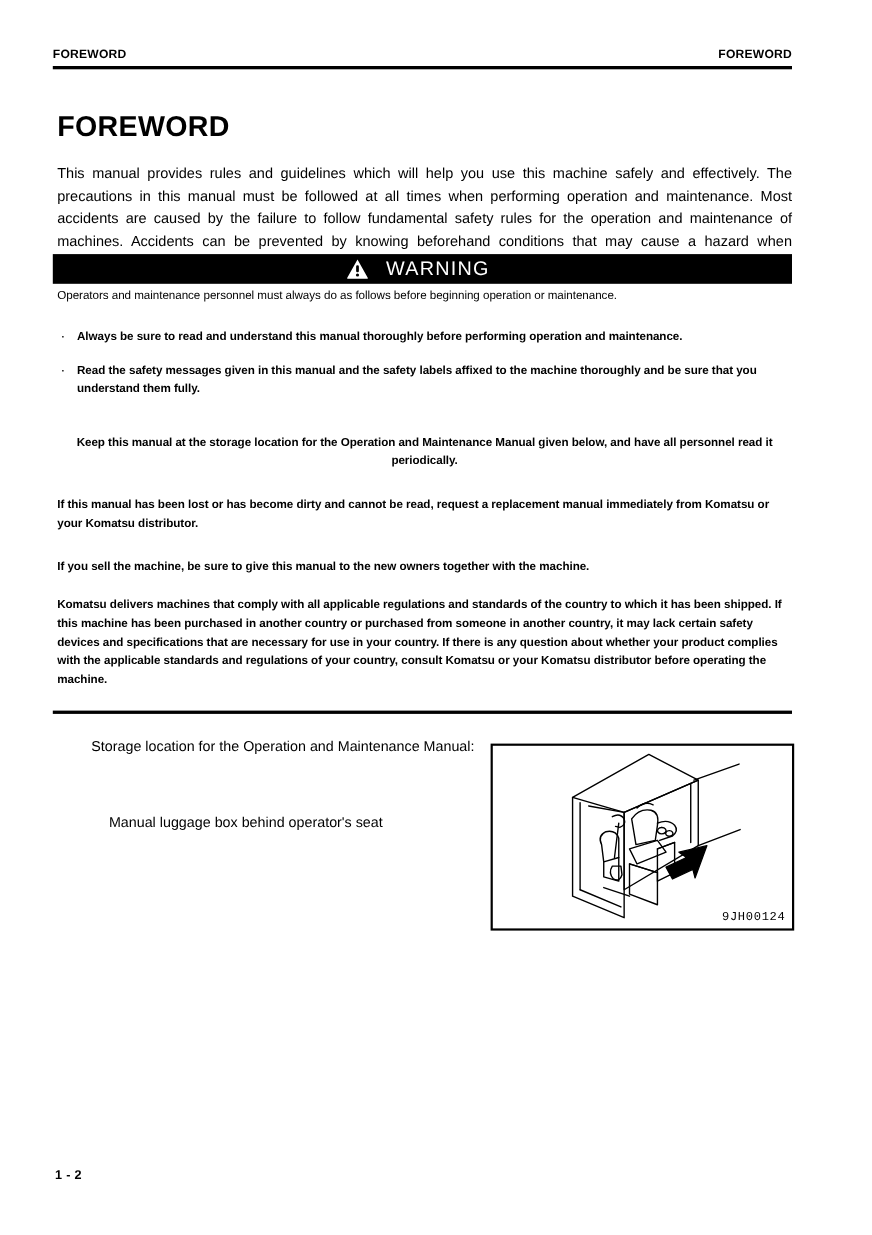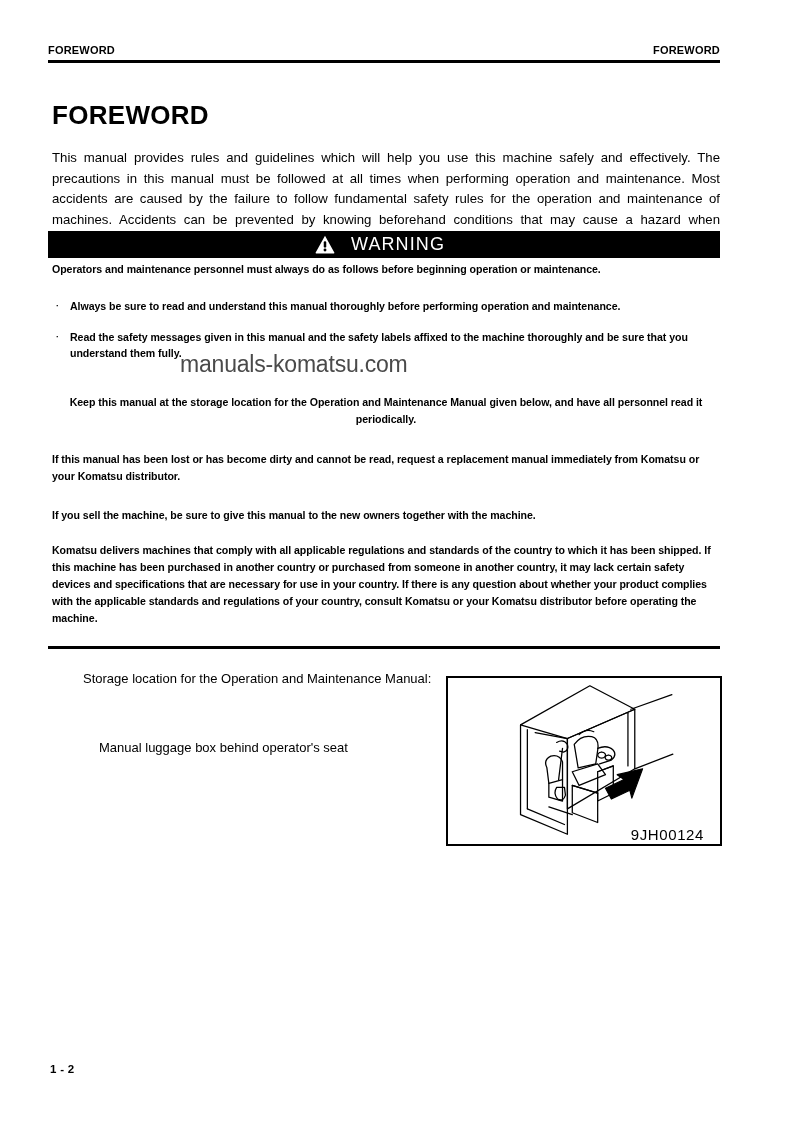--- a/index.html
+++ b/index.html
@@ -103,21 +103,21 @@
     line-height: 19px;
   }
 
   
   .safety-lead {
     position: absolute;
     left: 52px;
     top: 262px;
     width: 668px;
     font-size: 10.6px;
-    font-weight: bold;
+    font-weight: normal;
     line-height: 15px;
     letter-spacing: -0.05px;
   }
 
   .bullets {
     position: absolute;
     left: 52px;
     top: 298px;
     width: 668px;
   }
@@ -207,24 +207,24 @@
   }
   .figure-svg {
     position: absolute;
     left: 0; top: 0;
     width: 100%;
     height: 100%;
     display: block;
   }
   .figure-id {
     position: absolute;
-    right: 16px;
+    right: 6px;
     bottom: 3px;
-    font-family: Liberation Sans, sans-serif;
-    font-size: 15px;
+    font-family: Liberation Mono, monospace;
+    font-size: 11px;
     letter-spacing: 0.6px;
     line-height: 13px;
   }
 
   
   .footer-page {
     position: absolute;
     left: 50px;
     top: 1063px;
     font-size: 11.5px;
@@ -267,21 +267,20 @@
     <div class="bullet-row">
       <span class="bullet-mark">·</span>
       <span class="bullet-text">Always be sure to read and understand this manual thoroughly before performing operation and maintenance.</span>
     </div>
     <div class="bullet-row">
       <span class="bullet-mark">·</span>
       <span class="bullet-text">Read the safety messages given in this manual and the safety labels affixed to the machine thoroughly and be sure that you understand them fully.</span>
     </div>
   </div>
 
-  <div class="watermark">manuals-komatsu.com</div>
 
   <div class="para-bold" id="para-keep">Keep this manual at the storage location for the Operation and Maintenance Manual given below, and have all personnel read it periodically.</div>
   <div class="para-bold" id="para-lost">If this manual has been lost or has become dirty and cannot be read, request a replacement manual immediately from Komatsu or your Komatsu distributor.</div>
   <div class="para-bold" id="para-sell">If you sell the machine, be sure to give this manual to the new owners together with the machine.</div>
   <div class="para-bold" id="para-comply">Komatsu delivers machines that comply with all applicable regulations and standards of the country to which it has been shipped. If this machine has been purchased in another country or purchased from someone in another country, it may lack certain safety devices and specifications that are necessary for use in your country. If there is any question about whether your product complies with the applicable standards and regulations of your country, consult Komatsu or your Komatsu distributor before operating the machine.</div>
 
   <div class="section-rule"></div>
 
   <div class="caption">
     <span>Storage location for the Operation and Maintenance Manual:</span>

